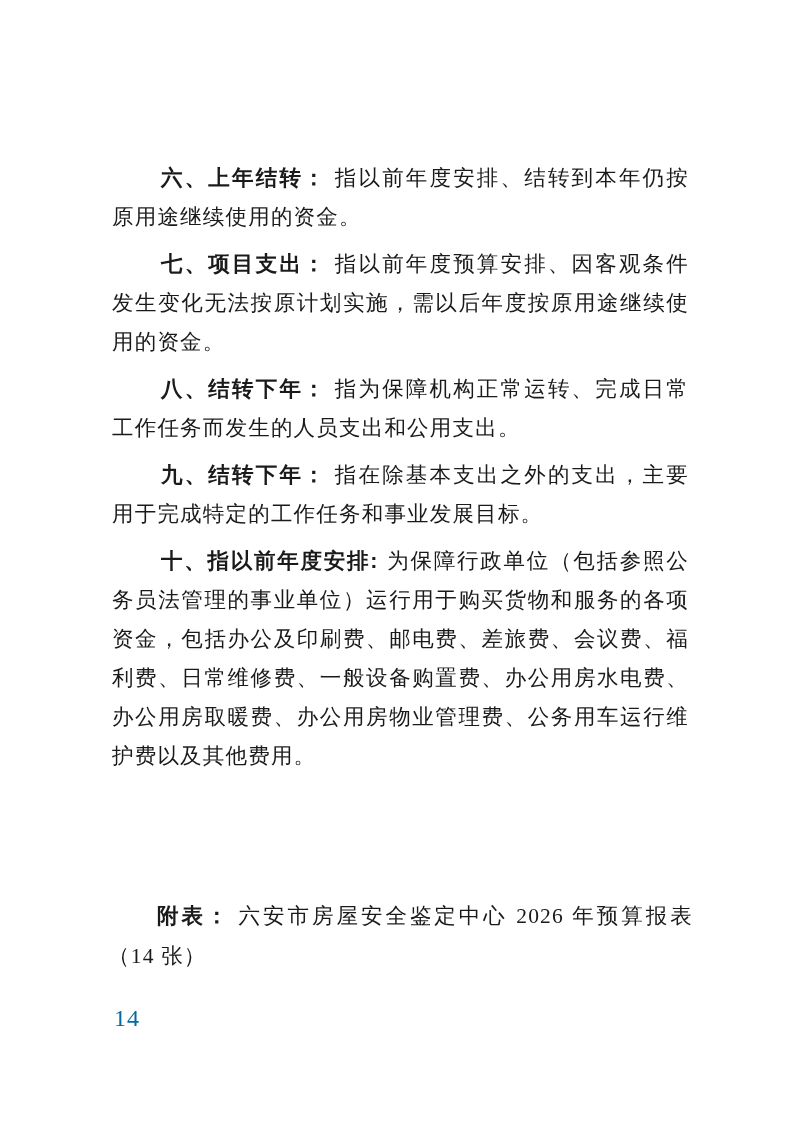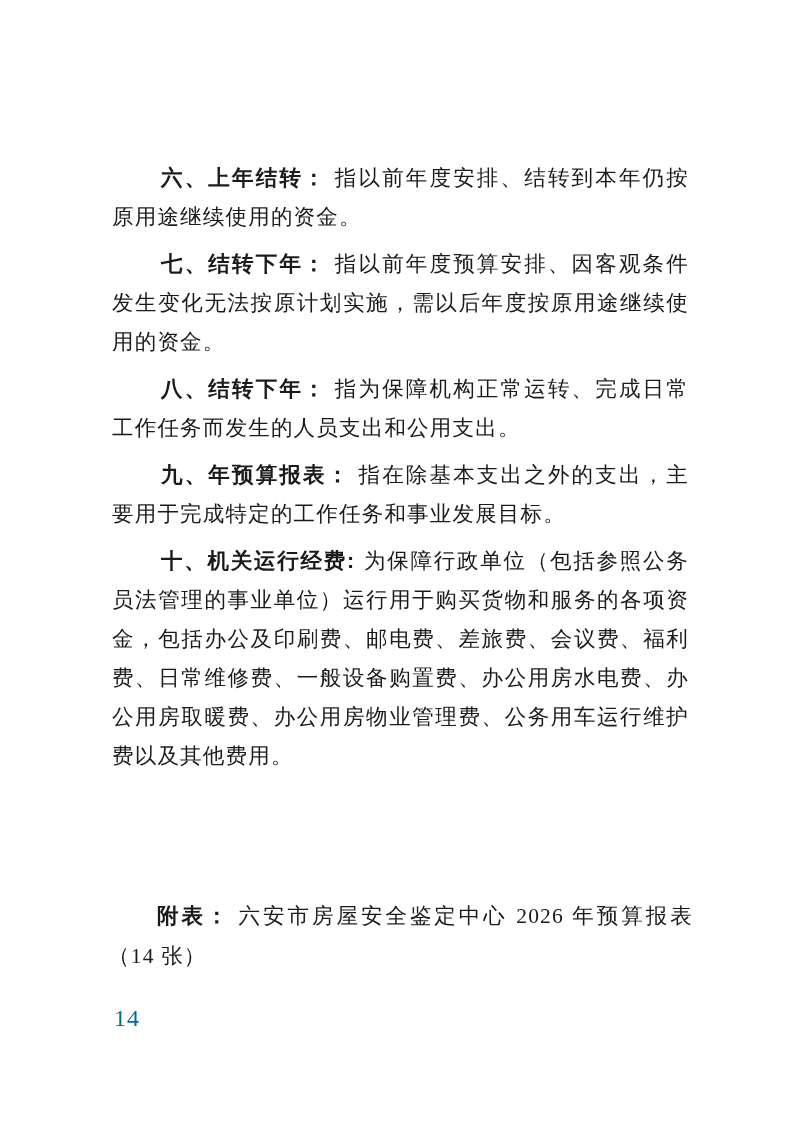--- a/index.html
+++ b/index.html
@@ -63,27 +63,27 @@
 </style>
 </head>
 <body>
 
 <div class="page">
 
   <div class="content">
 
     <p class="para"><span class="lead">六、上年结转：</span><span>指以前年度安排、结转到本年仍按原用途继续使用的资金。</span></p>
 
-    <p class="para"><span class="lead">七、结转下年：</span><span>指以前年度预算安排、因客观条件发生变化无法按原计划实施，需以后年度按原用途继续使用的资金。</span></p>
+    <p class="para"><span class="lead">七、项目支出：</span><span>指以前年度预算安排、因客观条件发生变化无法按原计划实施，需以后年度按原用途继续使用的资金。</span></p>
 
     <p class="para"><span class="lead">八、结转下年：</span><span>指为保障机构正常运转、完成日常工作任务而发生的人员支出和公用支出。</span></p>
 
-    <p class="para"><span class="lead">九、年预算报表：</span><span>指在除基本支出之外的支出，主要用于完成特定的工作任务和事业发展目标。</span></p>
+    <p class="para"><span class="lead">九、结转下年：</span><span>指在除基本支出之外的支出，主要用于完成特定的工作任务和事业发展目标。</span></p>
 
-    <p class="para"><span class="lead">十、机关运行经费:</span><span>为保障行政单位（包括参照公务员法管理的事业单位）运行用于购买货物和服务的各项资金，包括办公及印刷费、邮电费、差旅费、会议费、福利费、日常维修费、一般设备购置费、办公用房水电费、办公用房取暖费、办公用房物业管理费、公务用车运行维护费以及其他费用。</span></p>
+    <p class="para"><span class="lead">十、指以前年度安排:</span><span>为保障行政单位（包括参照公务员法管理的事业单位）运行用于购买货物和服务的各项资金，包括办公及印刷费、邮电费、差旅费、会议费、福利费、日常维修费、一般设备购置费、办公用房水电费、办公用房取暖费、办公用房物业管理费、公务用车运行维护费以及其他费用。</span></p>
 
   </div>
 
   <p class="appendix"><span class="lead">附表：</span><span>六安市房屋安全鉴定中心 2026 年预算报表（14 张）</span></p>
 
   <div class="page-number">14</div>
 
 </div>
 
 </body></html>

